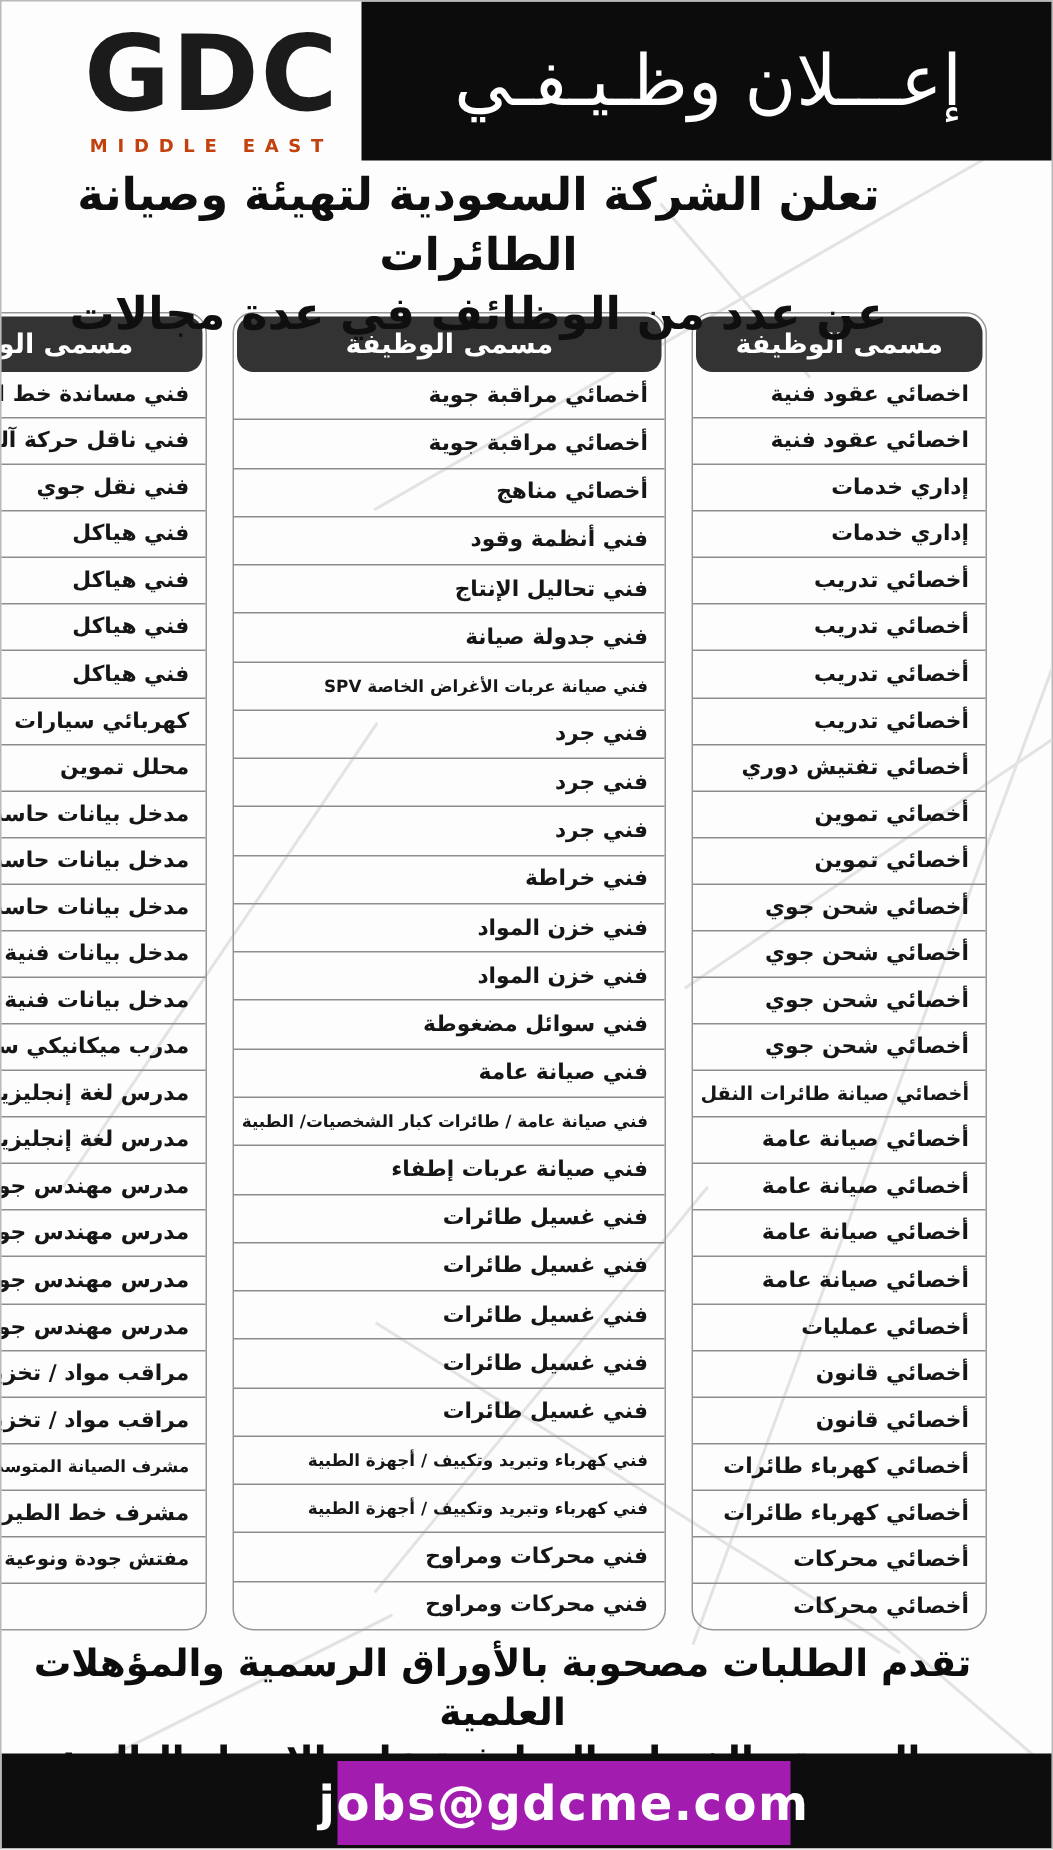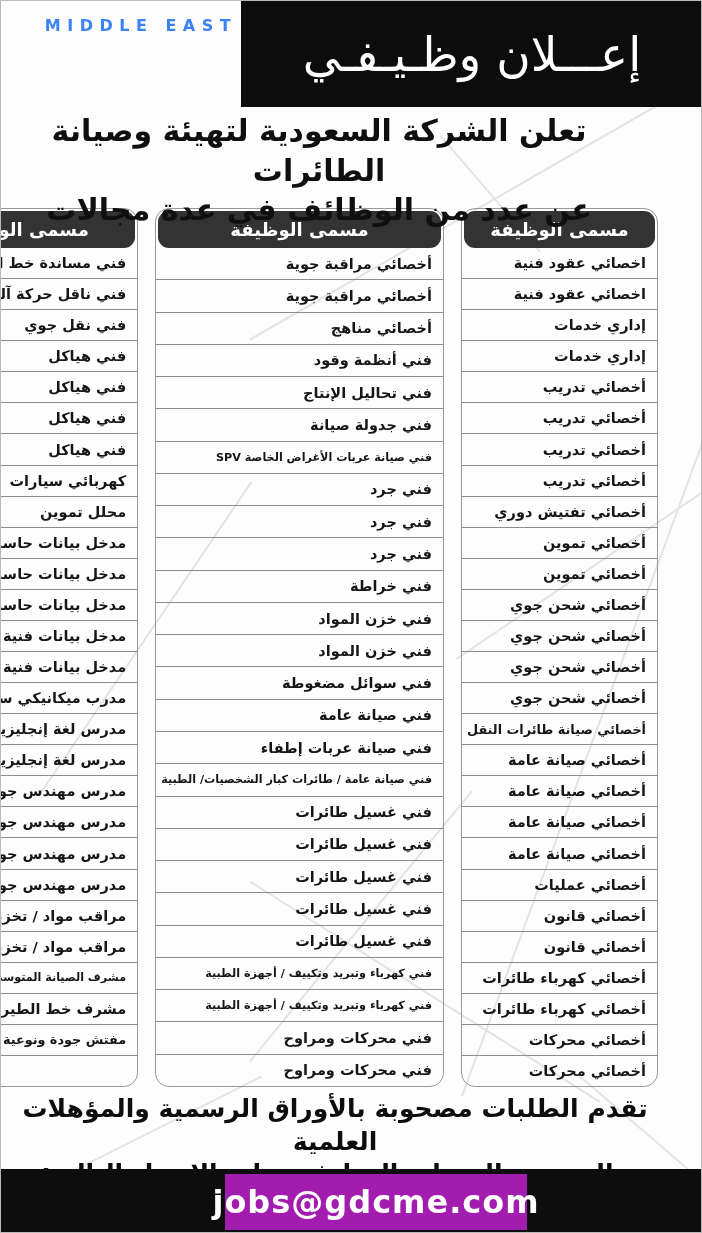--- a/index.html
+++ b/index.html
@@ -6,21 +6,21 @@
   .page{
     position:relative;width:702px;height:1233px;overflow:hidden;
     background:#fdfdfd;border:1px solid #b9b9b9;box-sizing:border-box;
     font-family:"DejaVu Sans",sans-serif;
   }
   
   .dline{position:absolute;height:2px;background:#e3e3e3;transform-origin:0 0;z-index:1;}
   
   .logo-block{position:absolute;left:38px;top:12px;width:204px;text-align:center;z-index:3;}
   .logo-text{font-size:70px;font-weight:800;letter-spacing:1px;color:#1b1b1b;line-height:1.05;}
-  .logo-sub{font-size:16px;font-weight:600;letter-spacing:6.5px;color:#3b82f6;margin-top:3px;white-space:nowrap;}
+  .logo-sub{font-size:12px;font-weight:600;letter-spacing:6.5px;color:#c2410c;margin-top:3px;white-space:nowrap;}
   .banner{
     position:absolute;left:240px;top:0;width:462px;height:106px;background:#0c0c0c;
     display:flex;align-items:center;justify-content:center;z-index:3;
   }
   .banner-text{color:#ffffff;font-size:47px;font-weight:400;direction:rtl;white-space:nowrap;}
   .headline{
     position:absolute;top:110px;left:0;width:636px;text-align:center;direction:rtl;
     font-size:30px;font-weight:700;color:#0f0f0f;line-height:1.32;z-index:3;
   }
   
@@ -69,20 +69,21 @@
   <div class="dline" style="left:440px;top:134px;width:153px;transform:rotate(49.3deg);"></div>
   <div class="dline" style="left:460px;top:1095px;width:709px;transform:rotate(-69.8deg);"></div>
   <div class="dline" style="left:455px;top:657px;width:298px;transform:rotate(-34.1deg);"></div>
   <div class="dline" style="left:40px;top:790px;width:374px;transform:rotate(-55.9deg);"></div>
   <div class="dline" style="left:248px;top:1060px;width:350px;transform:rotate(-50.6deg);"></div>
   <div class="dline" style="left:250px;top:880px;width:413px;transform:rotate(32.2deg);"></div>
   <div class="dline" style="left:0px;top:1205px;width:291px;transform:rotate(-26.6deg);"></div>
   <div class="dline" style="left:580px;top:1075px;width:161px;transform:rotate(40.7deg);"></div>
 
   <div class="logo-block">
+    <div class="logo-text">GDC</div>
     <div class="logo-sub">MIDDLE EAST</div>
   </div>
 
   <div class="banner">
     <div class="banner-text">إعـــلان وظـيـفـي</div>
   </div>
 
   <div class="headline">
     <div>تعلن الشركة السعودية لتهيئة وصيانة الطائرات</div>
     <div>عن عدد من الوظائف في عدة مجالات</div>
@@ -129,22 +130,22 @@
         <div class="row">فني جدولة صيانة</div>
         <div class="row sm">فني صيانة عربات الأغراض الخاصة SPV</div>
         <div class="row">فني جرد</div>
         <div class="row">فني جرد</div>
         <div class="row">فني جرد</div>
         <div class="row">فني خراطة</div>
         <div class="row">فني خزن المواد</div>
         <div class="row">فني خزن المواد</div>
         <div class="row">فني سوائل مضغوطة</div>
         <div class="row">فني صيانة عامة</div>
+        <div class="row sm">فني صيانة عامة / طائرات كبار الشخصيات/ الطبية</div>
         <div class="row">فني صيانة عربات إطفاء</div>
-        <div class="row sm">فني صيانة عامة / طائرات كبار الشخصيات/ الطبية</div>
         <div class="row">فني غسيل طائرات</div>
         <div class="row">فني غسيل طائرات</div>
         <div class="row">فني غسيل طائرات</div>
         <div class="row">فني غسيل طائرات</div>
         <div class="row">فني غسيل طائرات</div>
         <div class="row sm">فني كهرباء وتبريد وتكييف / أجهزة الطبية</div>
         <div class="row sm">فني كهرباء وتبريد وتكييف / أجهزة الطبية</div>
         <div class="row">فني محركات ومراوح</div>
         <div class="row">فني محركات ومراوح</div>
       </div>

